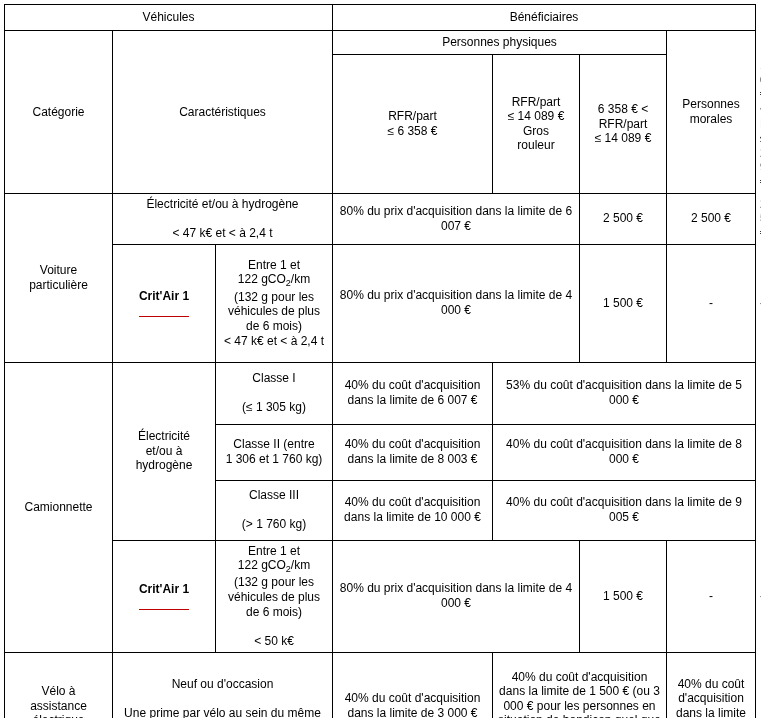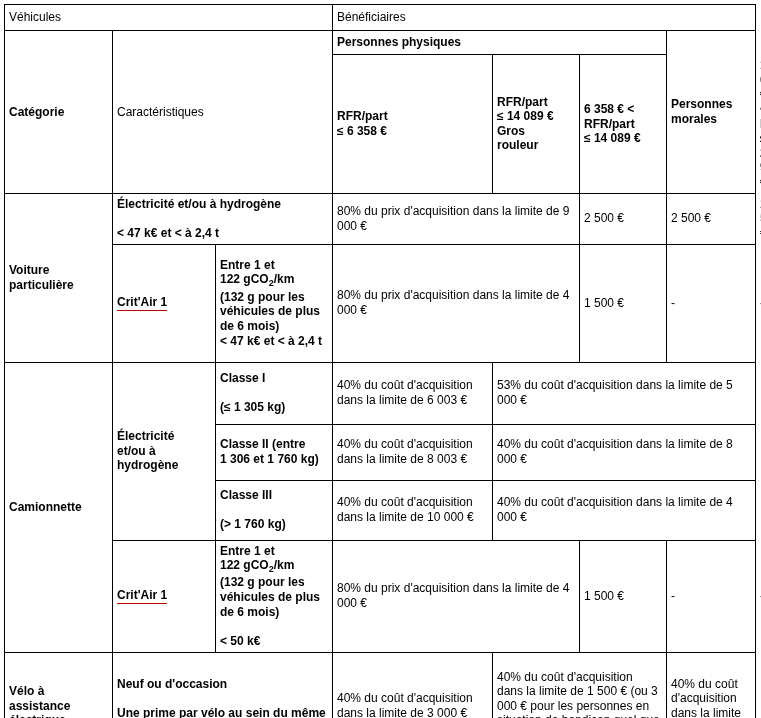--- a/index.html
+++ b/index.html
@@ -19,40 +19,41 @@
     padding: 4px 6px 4px 4px;
   }
   table.grid {
     border-collapse: collapse;
     width: 751px;
     table-layout: fixed;
   }
   table.grid td {
     border: 1px solid #000000;
     vertical-align: middle;
+    text-align: center;
     font-size: 12px;
     line-height: 1.22;
     padding: 3px 4px;
     box-sizing: border-box;
   }
   td.thick-top { border-top: 2px solid #000000; }
   td.hdr-open {
     border-top: none;
     border-left: none;
     border-right: none;
   }
-  .b { font-weight: bold; }
+  .b { font-weight: normal; }
   .small { font-size: 11px; }
   .sub { font-size: 9px; vertical-align: sub; }
   .critair {
     font-weight: bold;
     color: #000000;
     border-bottom: 1px solid #c00000;
     display: inline-block;
-    padding-bottom: 0px;
+    padding-bottom: 12px;
   }
   .pad-cat { padding: 6px 3px; }
   .tight { line-height: 1.25; }
   .hdr-veh { font-size: 12.5px; }
 </style>
 </head>
 <body>
 
 <div id="page">
   <table class="grid">
@@ -97,21 +98,21 @@
     </tr>
 
     <tr>
       <td rowspan="2" class="b thick-top tight">
         Voiture<br>particulière
       </td>
       <td colspan="2" class="b thick-top tight" style="height:48px">
         Électricité et/ou à hydrogène<br><br>&lt; 47 k€ et &lt; à 2,4 t
       </td>
       <td colspan="2" class="thick-top tight">
-        80% du prix d'acquisition dans la limite de 9 000 €
+        80% du prix d'acquisition dans la limite de 6 007 €
       </td>
       <td class="thick-top">2 500 €</td>
       <td class="thick-top">2 500 €</td>
       <td class="thick-top">2 500 €</td>
     </tr>
 
     <tr>
       <td>
         <span class="critair">Crit'Air 1</span>
       </td>
@@ -128,21 +129,21 @@
 
     <tr>
       <td rowspan="4" class="b thick-top">Camionnette</td>
       <td rowspan="3" class="b thick-top tight">
         Électricité<br>et/ou à<br>hydrogène
       </td>
       <td class="b thick-top tight" style="height:62px">
         Classe I<br><br>(≤ 1 305 kg)
       </td>
       <td class="thick-top tight">
-        40% du coût d'acquisition dans la limite de 6 003 €
+        40% du coût d'acquisition dans la limite de 6 007 €
       </td>
       <td colspan="3" class="thick-top tight">
         53% du coût d'acquisition dans la limite de 5 000 €
       </td>
     </tr>
 
     <tr>
       <td class="b tight" style="height:56px">
         Classe II (entre<br>1 306 et 1 760 kg)
       </td>
@@ -155,21 +156,21 @@
     </tr>
 
     <tr>
       <td class="b tight" style="height:60px">
         Classe III<br><br>(&gt; 1 760 kg)
       </td>
       <td class="tight">
         40% du coût d'acquisition dans la limite de 10 000 €
       </td>
       <td colspan="3" class="tight">
-        40% du coût d'acquisition dans la limite de 4 000 €
+        40% du coût d'acquisition dans la limite de 9 005 €
       </td>
     </tr>
 
     <tr>
       <td>
         <span class="critair">Crit'Air 1</span>
       </td>
       <td class="b small tight" style="height:110px">
         Entre 1 et<br>122 gCO<span class="sub">2</span>/km<br>(132 g pour les<br>véhicules de plus<br>de 6 mois)<br><br>&lt; 50 k€
       </td>

